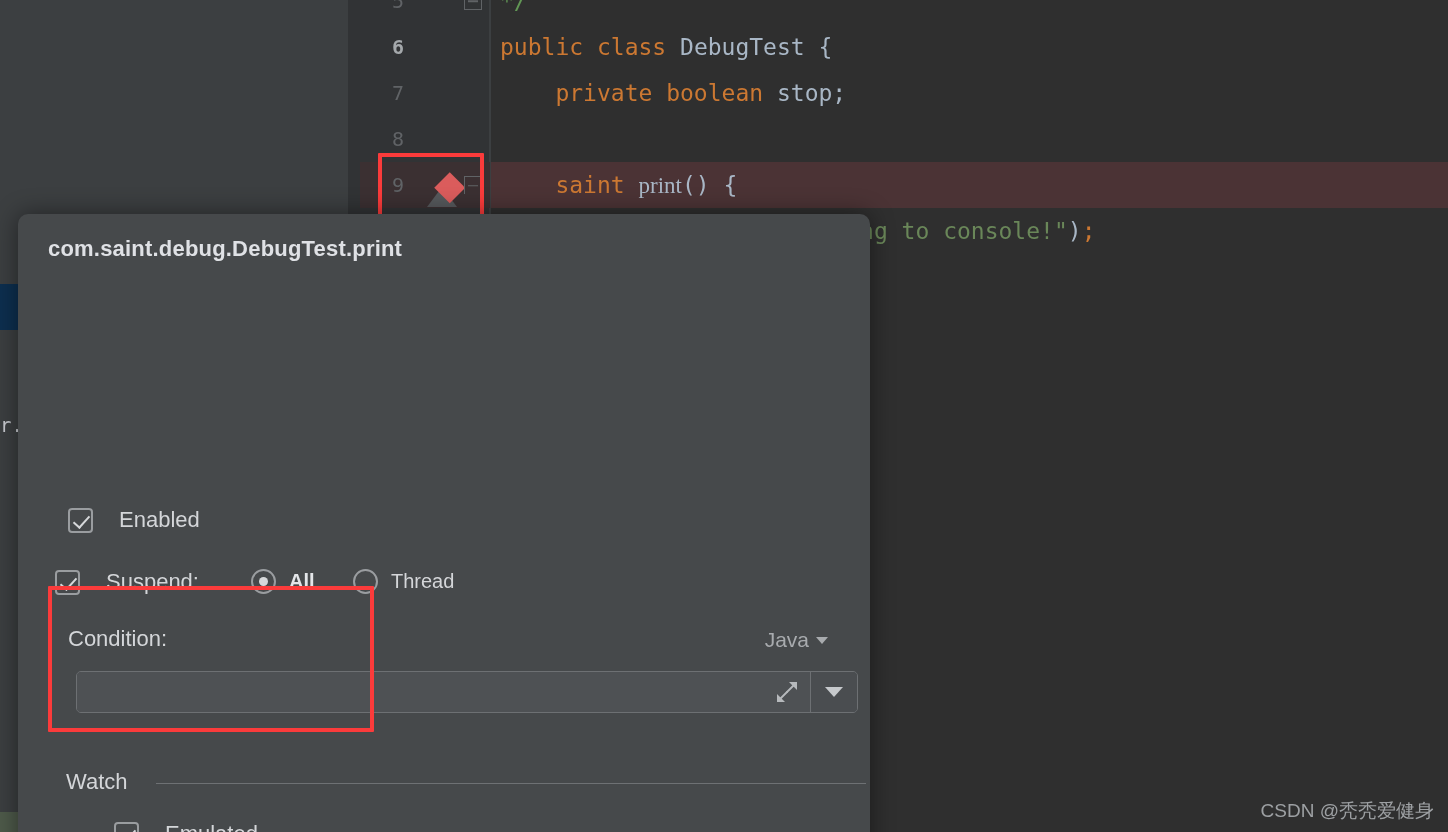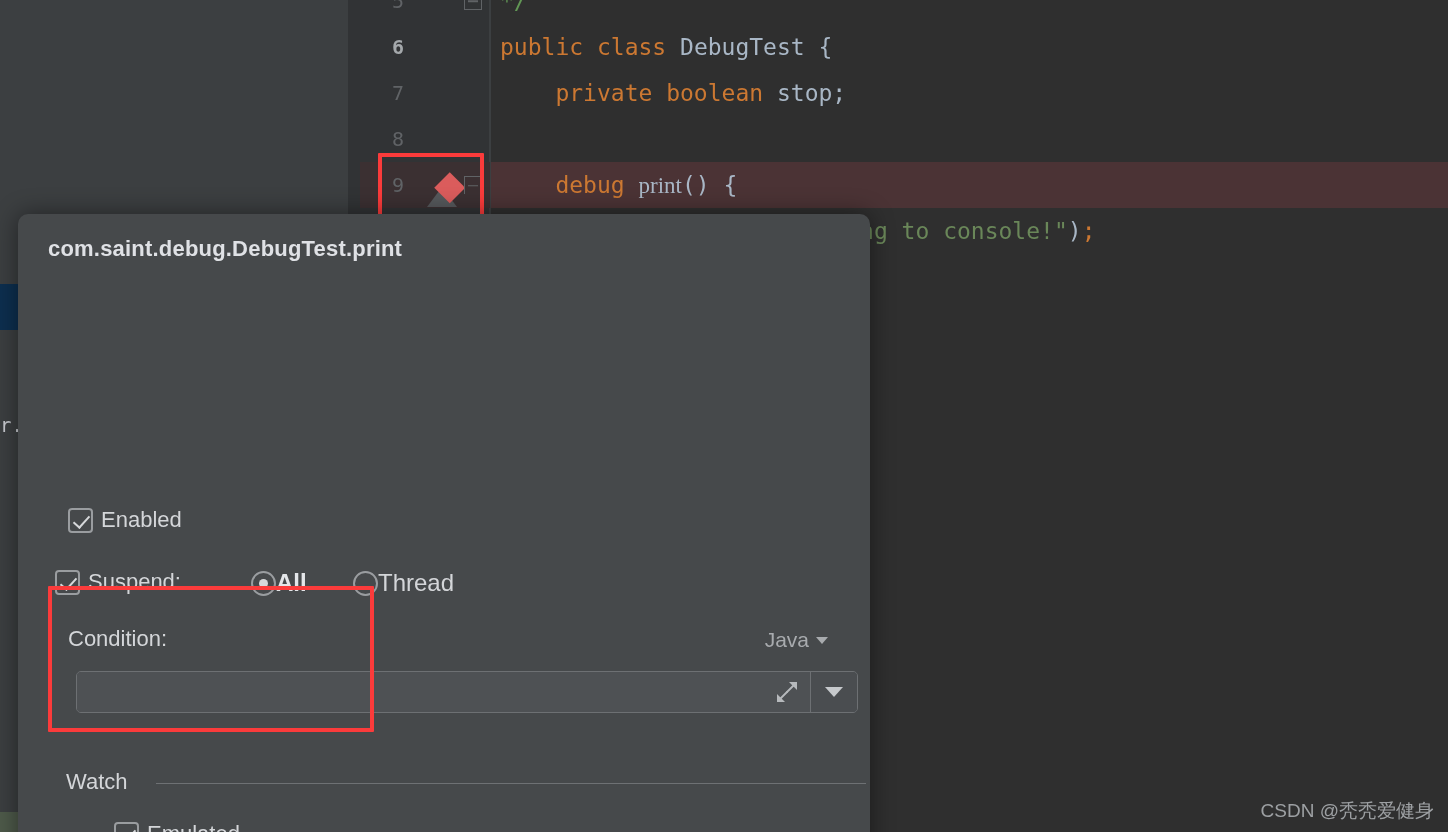--- a/index.html
+++ b/index.html
@@ -73,28 +73,28 @@
 
   .row{position:absolute;display:flex;align-items:center;}
 
   
   .cb{width:25px;height:25px;border:2px solid #9a9da0;border-radius:4px;
     box-sizing:border-box;position:relative;background:#46494b;flex:0 0 auto;}
   .cb.checked::after{
     content:"";position:absolute;left:7px;top:2px;width:7px;height:14px;
     border:solid #d6d8da;border-width:0 2.6px 2.6px 0;transform:rotate(42deg);
   }
-  .cb-lbl{margin-left:8px;font-size:22px;color:#d4d6d9;}
+  .cb-lbl{margin-left:26px;font-size:22px;color:#d4d6d9;}
 
   
   .rd{width:25px;height:25px;border:2px solid #9a9da0;border-radius:50%;
     box-sizing:border-box;position:relative;flex:0 0 auto;}
   .rd.sel::after{content:"";position:absolute;left:50%;top:50%;width:9px;height:9px;
     margin:-4.5px 0 0 -4.5px;border-radius:50%;background:#d6d8da;}
-  .rd-lbl{font-size:24px;color:#d4d6d9;}
+  .rd-lbl{margin-left:13px;font-size:20px;color:#d4d6d9;}
   .rd-lbl.bold{font-weight:bold;color:#e4e6e9;}
 
   
   .cond-lbl{position:absolute;left:50px;top:412px;font-size:22px;color:#d4d6d9;}
   .lang-sel{position:absolute;right:42px;top:414px;display:flex;align-items:center;
     font-size:21px;color:#a8abae;cursor:default;}
   .lang-sel .caret{margin-left:7px;width:0;height:0;border-left:6px solid transparent;
     border-right:6px solid transparent;border-top:7px solid #a8abae;}
 
   .cond-wrap{position:absolute;left:58px;top:457px;width:782px;height:42px;
@@ -160,21 +160,21 @@
       <div class="bp-row-code" style="top: 162px; left: 491px;"></div>
       <div class="bp-row-gutter" style="top: 162px;"></div>
       <div class="gutter-line" style="top: 162px;">
         <span class="gutter-num">9</span>
         <span class="bp-icon"><svg width="44" height="44" viewBox="0 0 44 44">
             <polygon points="22,24 40,48 4,48" fill="#55585b"></polygon>
             <rect x="22" y="6" width="22" height="22" transform="rotate(45 22 17)" fill="#db5c5c"></rect>
           </svg></span>
         <span class="fold open-brace" style="left: 104px; top: 14px;"></span>
       </div>
-      <div class="code-line" style="top: 162px; left: 555.4px;"><span class="kw">debug </span><span class="mth">print</span><span class="pun">() {</span></div>
+      <div class="code-line" style="top: 162px; left: 555.4px;"><span class="kw">saint </span><span class="mth">print</span><span class="pun">() {</span></div>
       <div class="gutter-line" style="top: 208px;">
         <span class="gutter-num">10</span>
       </div>
       <div class="code-line" style="top: 208px; left: 610.8px;"><span class="pun">tln(</span><span class="str">"Print something to console!"</span><span class="pun">)</span><span class="kw">;</span></div>
     </div>
 
   <div class="redbox" style="left:378px;top:153px;width:106px;height:66px;"></div>
 </div>
 
 <div id="popup">

